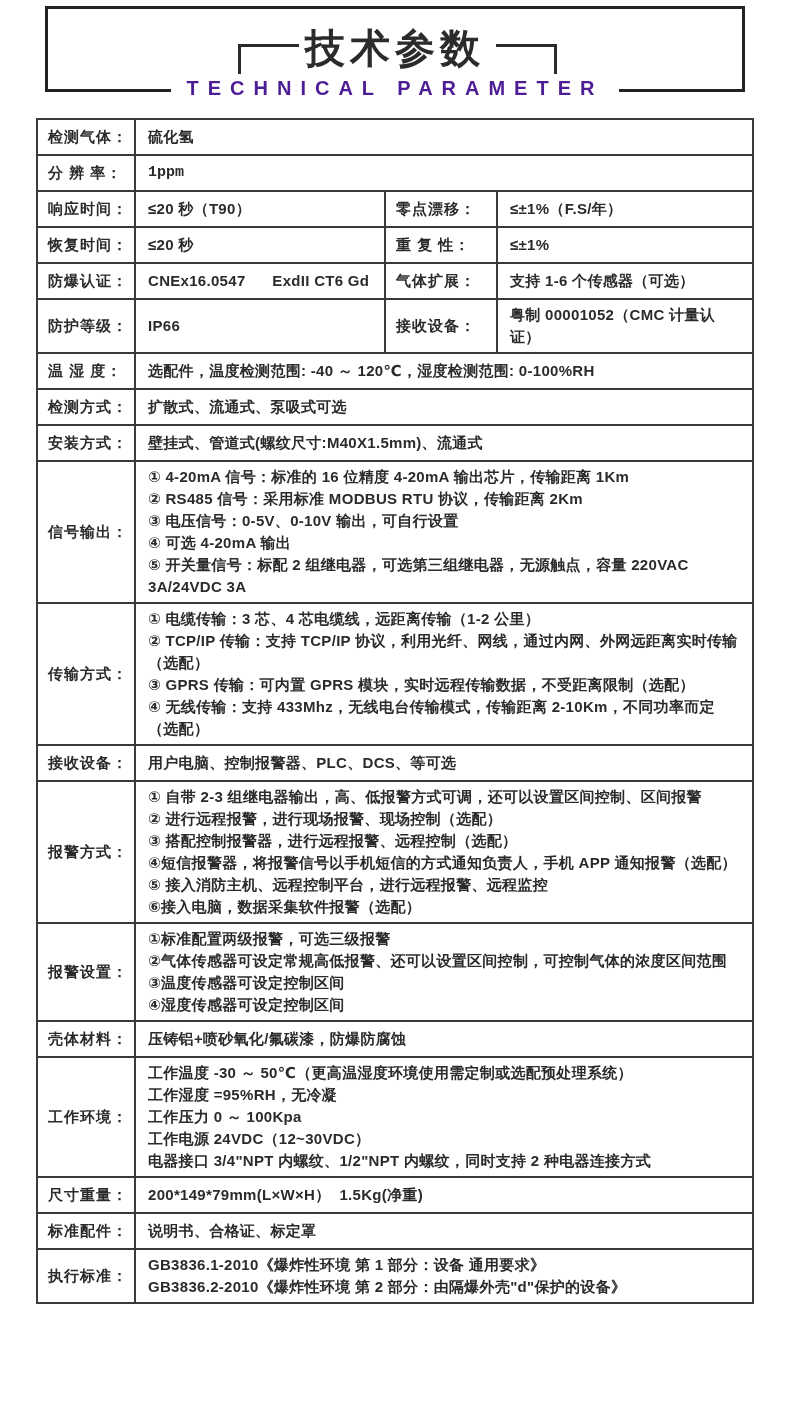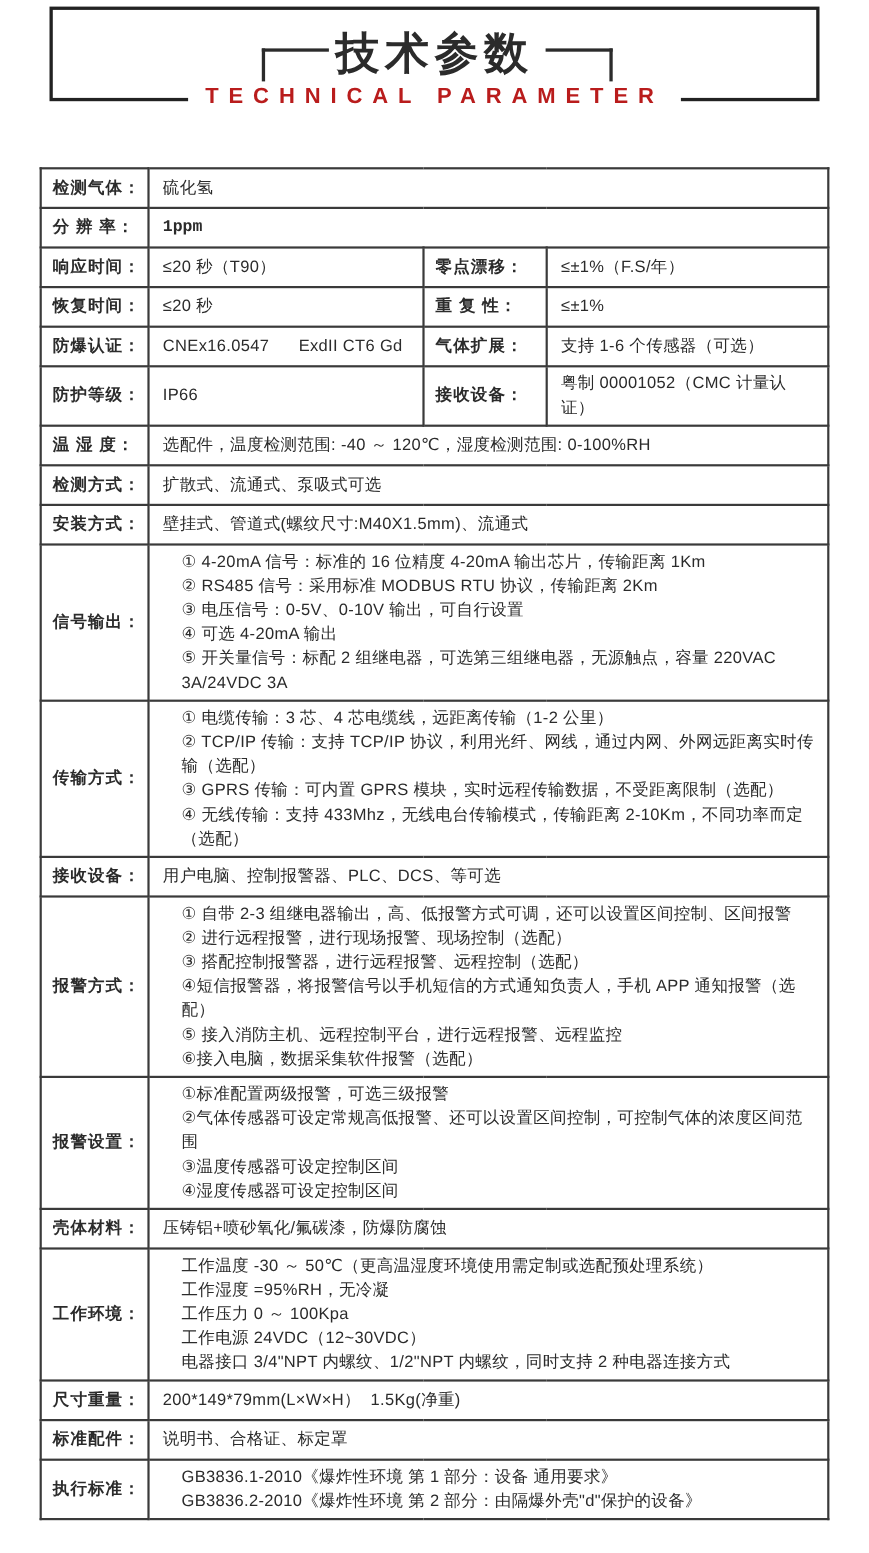--- a/index.html
+++ b/index.html
@@ -2,38 +2,38 @@
 <html><head>
 <meta charset="utf-8">
 <style>
   html,body{margin:0;padding:0;}
   body{
     width:790px;height:1412px;background:#ffffff;
     font-family:"Liberation Sans","DejaVu Sans",sans-serif;
     color:#2b2b2b;
   }
   
-  .header{position:relative;height:152px;border-radius:32px;}
+  .header{position:relative;height:118px;border-radius:32px;}
   .hbox{position:absolute;left:45px;top:6px;width:694px;height:80px;border:3px solid #222222;}
   .title{position:absolute;left:0;right:0;top:21px;text-align:center;
     font-size:40px;font-weight:700;letter-spacing:5px;color:#2b2b2b;white-space:nowrap;}
   .bracket{position:absolute;width:58px;height:27px;}
   .bracket-l{left:238px;top:44px;border-left:3px solid #2b2b2b;border-top:3px solid #2b2b2b;}
   .bracket-r{left:496px;top:44px;border-right:3px solid #2b2b2b;border-top:3px solid #2b2b2b;}
   .subtitle{position:absolute;left:0;right:0;top:77px;text-align:center;
-    font-size:20px;font-weight:600;letter-spacing:9px;color:#b91c1c;white-space:nowrap;}
+    font-size:20px;font-weight:600;letter-spacing:9px;color:#4c1d95;white-space:nowrap;}
   .subtitle span{background:#ffffff;padding:0 16px;}
   
   table{border-collapse:collapse;table-layout:fixed;width:716px;margin:0 auto;}
   td{border:2px solid #3a3a3a;padding:4px 12px;font-size:15px;line-height:22px;
-     font-weight:400;letter-spacing:0.3px;vertical-align:middle;}
+     font-weight:700;letter-spacing:0.3px;vertical-align:middle;}
   td.lbl{padding:4px 10px;font-weight:700;letter-spacing:1px;white-space:nowrap;}
   td.val{white-space:pre-wrap;}
   td.val.mono{font-family:"Liberation Mono","DejaVu Sans Mono",monospace;font-weight:700;letter-spacing:0;}
-  td.val .ln{white-space:pre-wrap;margin-left:17px;}
+  td.val .ln{white-space:pre-wrap;}
   tr.simple td, tr.quad td{height:26px;}
 </style>
 </head>
 <body>
 
 <div class="header">
   <div class="hbox"></div>
   <div class="bracket bracket-l"></div>
   <div class="bracket bracket-r"></div>
   <div class="title">技术参数</div>

